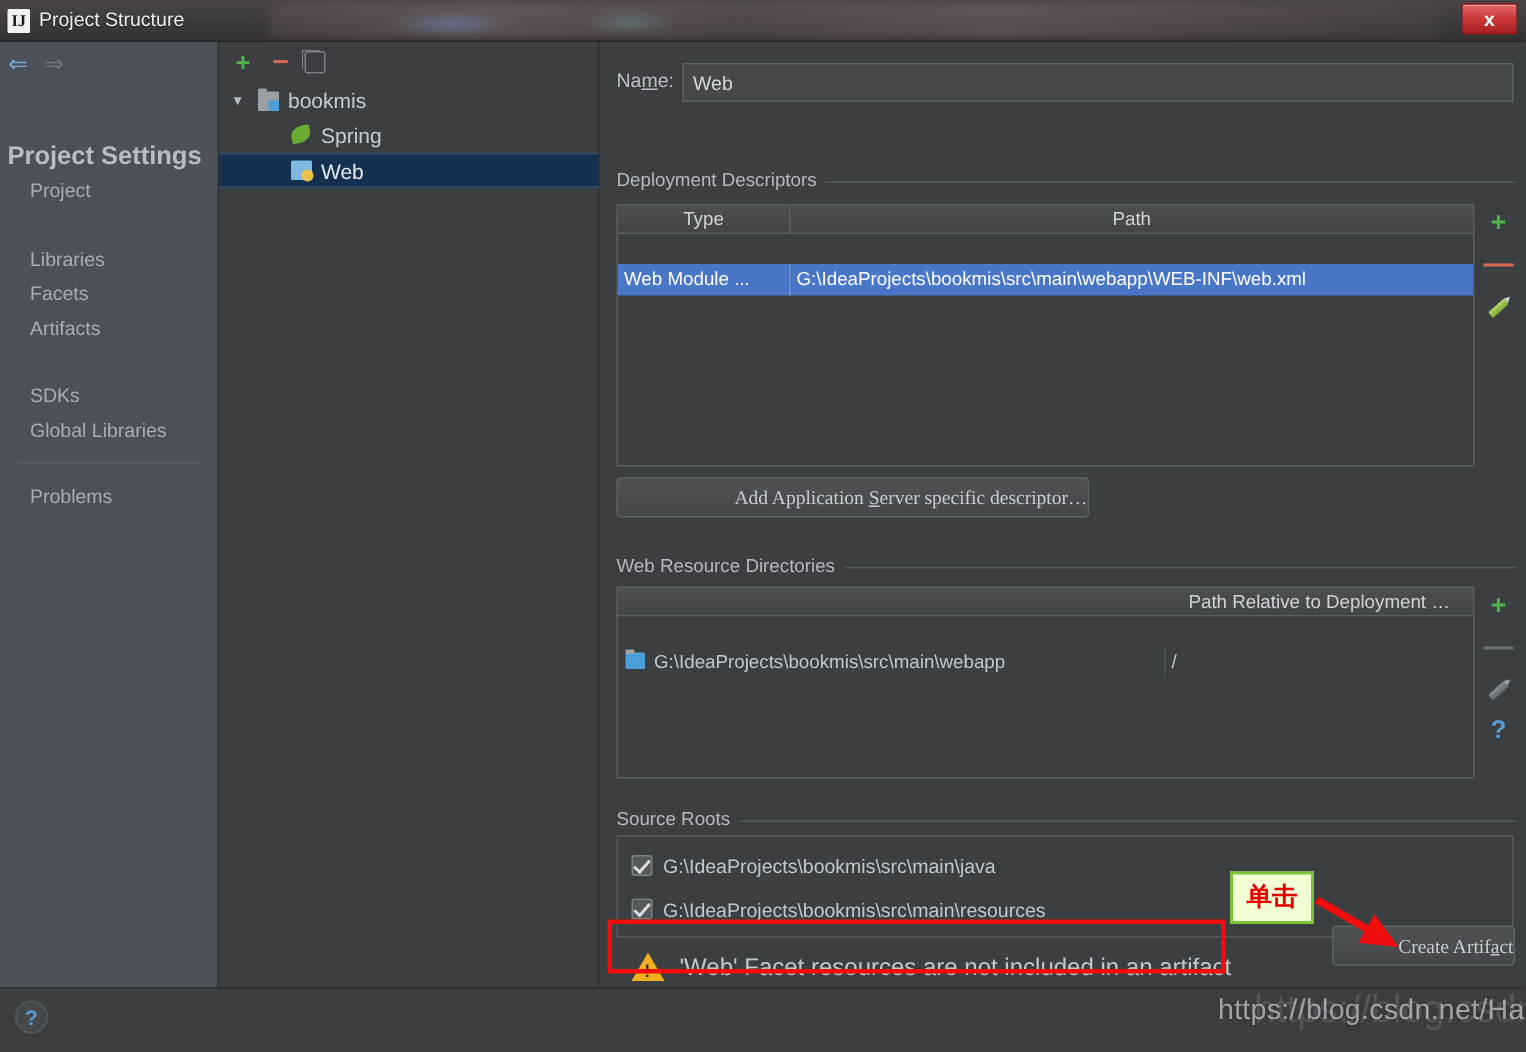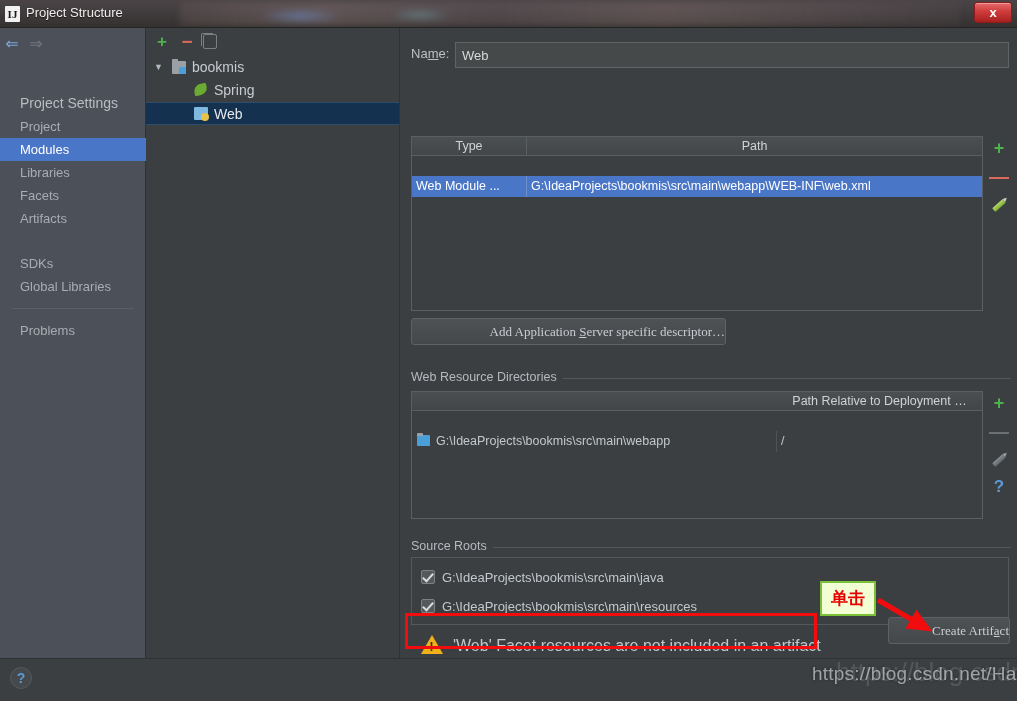--- a/index.html
+++ b/index.html
@@ -113,24 +113,24 @@
   }
   .nav-back { left: 3px; color: #7aa5d4; }
   .nav-fwd  { left: 27px; color: #70767e; }
 
   .side-group {
     position: absolute;
     left: 0;
     width: 146px;
     height: 23px;
     line-height: 23px;
-    font-size: 14px;
-    font-weight: normal;
+    font-size: 17px;
+    font-weight: bold;
     color: #b9bdc2;
-    padding-left: 20px;
+    padding-left: 5px;
     box-sizing: border-box;
     white-space: nowrap;
   }
   .side-item {
     position: absolute;
     left: 0;
     width: 146px;
     height: 23px;
     line-height: 23px;
     font-size: 13px;
@@ -578,21 +578,20 @@
 
   <div class="sidebar">
     <div class="nav-arrows">
       <div class="nav-arrow nav-back">⇐</div>
       <div class="nav-arrow nav-fwd">⇒</div>
     </div>
 
     <div class="side-group" style="top:64px">Project Settings</div>
 
     <div class="side-item" style="top:87px">Project</div>
-    <div class="side-item selected" style="top:110px">Modules</div>
     <div class="side-item" style="top:156px">Facets</div>
     <div class="side-item" style="top:133px">Libraries</div>
     <div class="side-item" style="top:179px">Artifacts</div>
     <div class="side-item" style="top:224px">SDKs</div>
     <div class="side-item" style="top:247px">Global Libraries</div>
     <div class="side-sep" style="top:280px"></div>
     <div class="side-item" style="top:291px">Problems</div>
   </div>
 
   <div class="tree-panel">
@@ -619,20 +618,24 @@
     </div>
   </div>
 
   <div class="content">
 
     <div class="name-row">
       <div class="name-label">Na<u>m</u>e:</div>
       <input class="name-input" type="text" value="Web" style="">
     </div>
 
+    <div class="section" style="top:85px">
+      <div class="section-rule"></div>
+      <div class="section-title">Deployment Descriptors</div>
+    </div>
 
     <div class="tbl" style="left:11px; top:108px; width:572px; height:175px;">
       <div class="tbl-head">
         <div class="th divider" style="left:0; width:115px;">Type</div>
         <div class="th" style="left:115px; width:455px;">Path</div>
       </div>
       <div class="trow sel" style="top:19px">
         <div class="tcell divider" style="left:0; width:115px;">Web Module ...</div>
         <div class="tcell" style="left:115px; width:455px;">G:\IdeaProjects\bookmis\src\main\webapp\WEB-INF\web.xml</div>
       </div>

